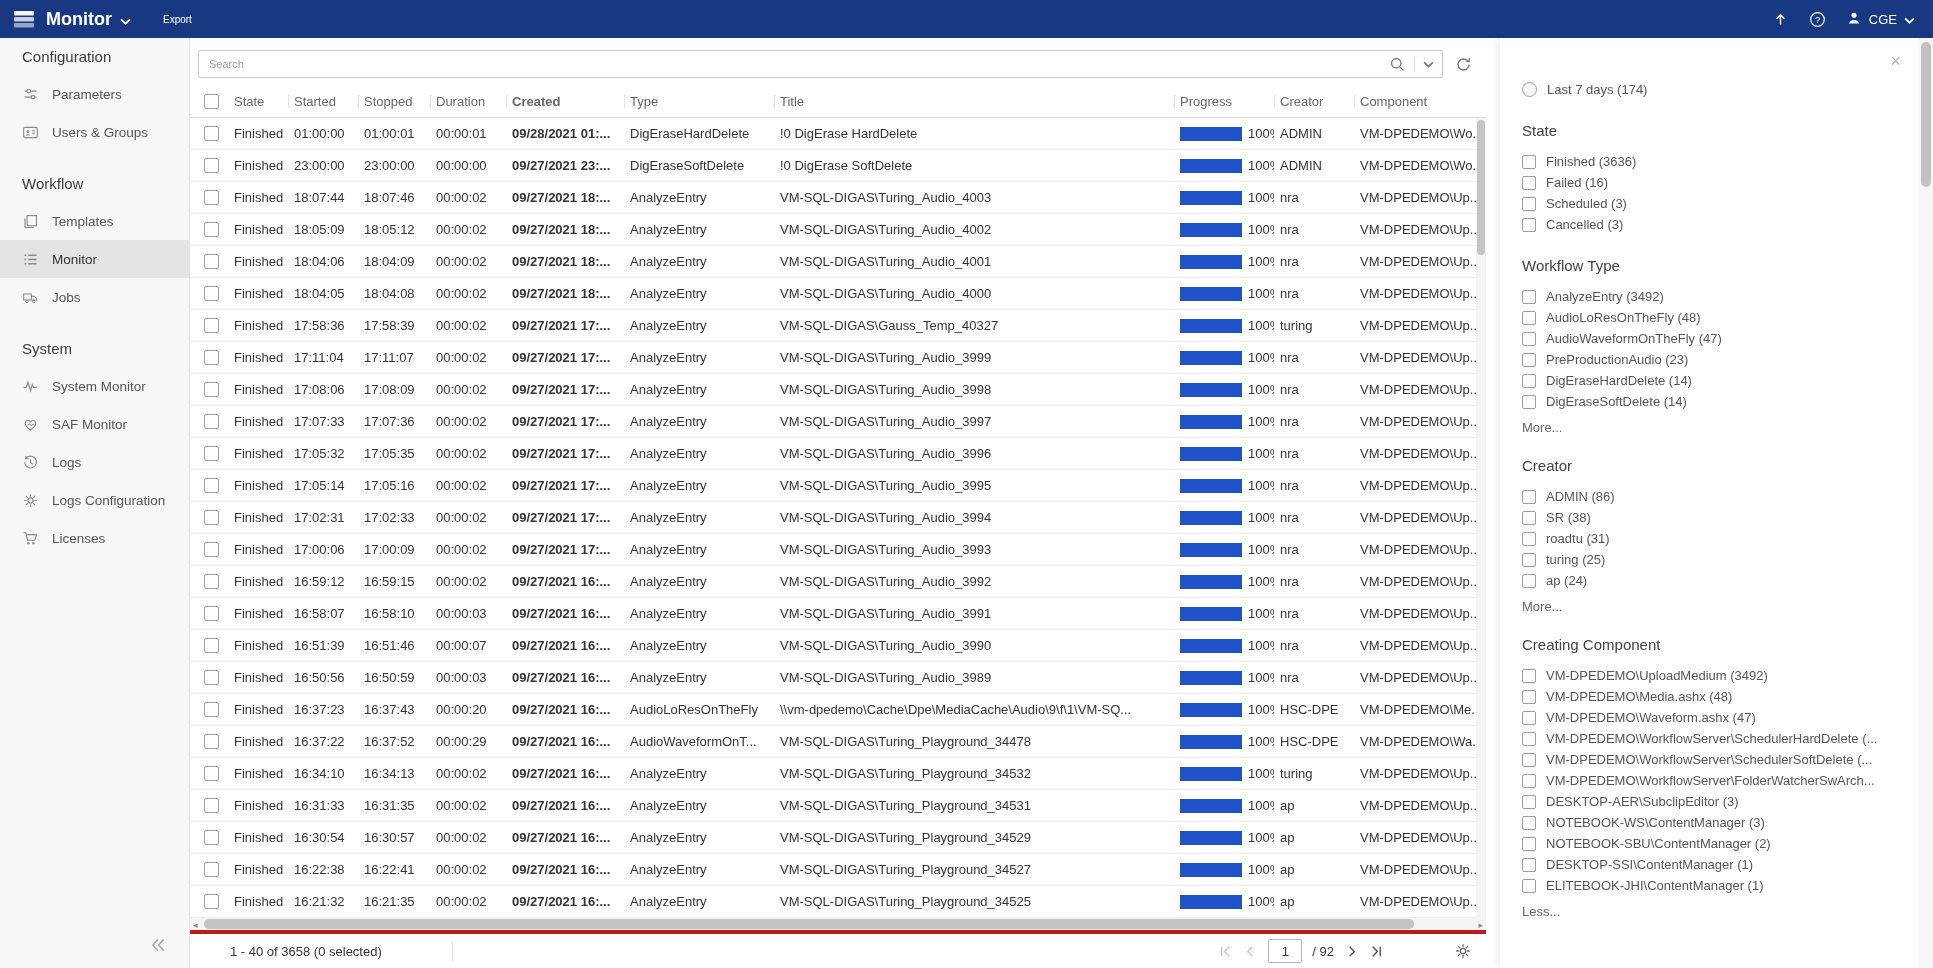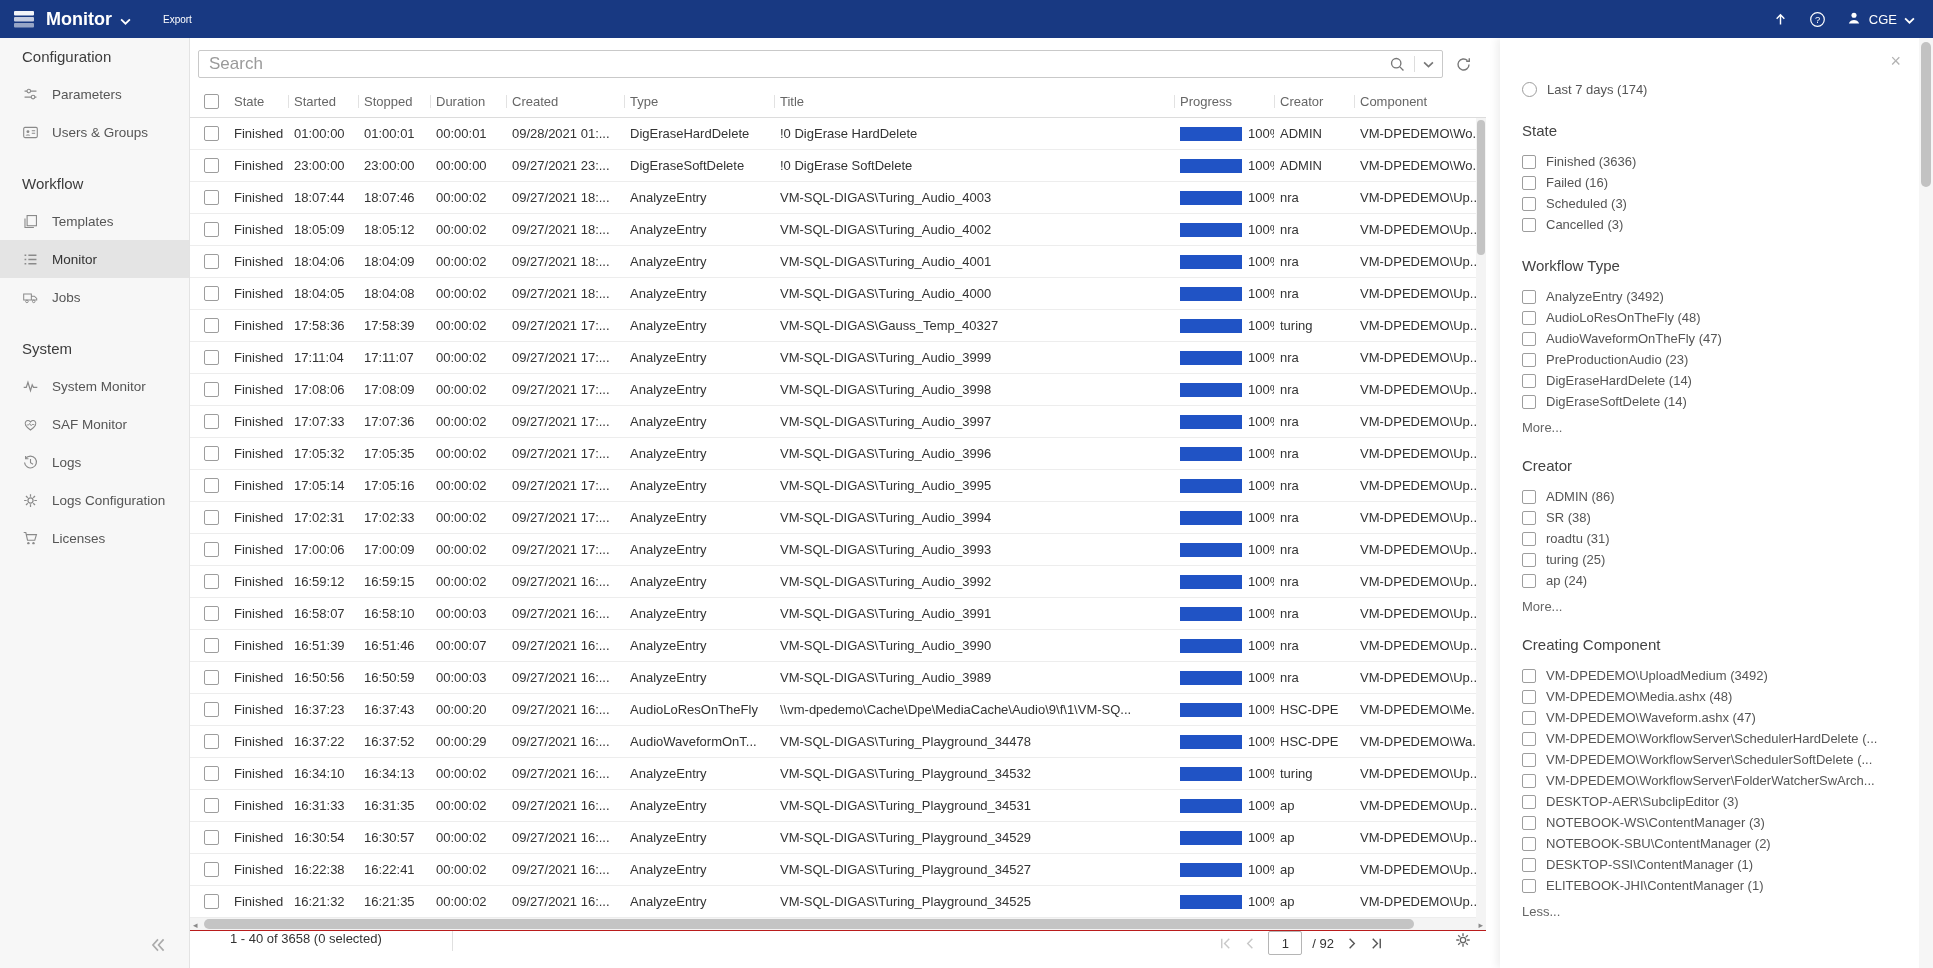--- a/index.html
+++ b/index.html
@@ -26,42 +26,42 @@
   .side-item.active { background:#e4e4e4; color:#333; }
   .side-item .ic, .f-heading .ic { display:flex; align-items:center; }
   .side-collapse { position:absolute; bottom:10px; right:22px; cursor:pointer; }
 
   
   .main { position:absolute; left:190px; top:38px; width:1296px; height:930px;
           background:#fff; display:flex; flex-direction:column; }
   .toolbar { display:flex; align-items:center; gap:12px; padding:12px 14px 8px 8px; height:48px; }
   .search-box { flex:1; height:28px; border:1px solid #c9c9c9; border-radius:2px;
                 display:flex; align-items:center; background:#fff; }
-  .search-box input { flex:1; border:none; outline:none; font-size:17px; padding:0 10px;
+  .search-box input { flex:1; border:none; outline:none; font-size:11px; padding:0 10px;
                       font-family:"Liberation Sans",sans-serif; color:#0c4a6e; }
   .search-box input::placeholder { color:#9a9a9a; }
   .sb-sep { width:1px; height:16px; background:#ddd; margin:0 8px; }
   .icon-btn { display:flex; align-items:center; justify-content:center; cursor:pointer; }
 
   .table-header { display:flex; align-items:center; height:32px; padding-left:8px;
                   border-bottom:1px solid #dcdcdc; color:#666; font-size:13px; }
   .th { position:relative; display:flex; align-items:center; height:100%;
         padding:0 6px 0 6px; white-space:nowrap; overflow:hidden; cursor:pointer; }
   .th:not(.no-sep)::before { content:''; position:absolute; left:0; top:9px; bottom:9px;
                              width:1px; background:#e2e2e2; }
   .table-body { position:relative; height:800px; overflow:hidden; }
   .trow { display:flex; align-items:center; height:32px; padding-left:8px;
           border-bottom:1px solid #ededed; font-size:13px; color:#333; cursor:default; }
   .cell { white-space:nowrap; overflow:hidden; padding:0 6px; }
   .c-cb { width:30px; flex:none; display:flex; align-items:center; }
   .c-state { width:60px; flex:none; }
   .c-started { width:70px; flex:none; }
   .c-stopped { width:72px; flex:none; }
   .c-duration { width:76px; flex:none; }
-  .c-created { width:118px; flex:none; }
+  .c-created { width:118px; flex:none;font-weight:bold; }
   .c-type { width:150px; flex:none; }
   .c-title { width:400px; flex:none; }
   .c-progress { width:100px; flex:none; display:flex; align-items:center; gap:6px; }
   .c-creator { width:80px; flex:none; }
   .c-component { flex:1; }
   .cbx { width:15px; height:15px; border:1px solid #9d9d9d; border-radius:2px;
          background:#fff; display:inline-block; flex:none; cursor:pointer; }
   .pbar { display:inline-block; height:14px; background:#2053c5; flex:none; }
   .plabel { color:#333; }
 
@@ -70,21 +70,21 @@
              background:#f4f4f4; cursor:pointer; }
   .vscroll .thumb { position:absolute; top:2px; left:1px; width:8px; height:135px;
                     background:#c4c4c4; border-radius:4px; }
   .hscroll { position:relative; height:12px; background:#f4f4f4; cursor:pointer; }
   .hscroll .thumb { position:absolute; top:1px; left:14px; width:1210px; height:10px;
                     background:#c4c4c4; border-radius:5px; }
   .hscroll .arr { position:absolute; top:2px; font-size:9px; color:#8a8a8a; }
   .hscroll .arr.left { left:3px; } .hscroll .arr.right { right:3px; }
 
   
-  .footer { flex:1; border-top:1px solid #b91c1c; display:flex; align-items:flex-start;
+  .footer { flex:1; border-top:4px solid #b91c1c; display:flex; align-items:center;
             font-size:13px; color:#333; padding:0 14px 0 40px; background:#fff; }
   .f-sep { width:1px; height:20px; background:#e0e0e0; margin-left:70px; }
   .pager { margin-left:auto; display:flex; align-items:center; gap:10px; }
   .pg-btn { display:flex; align-items:center; cursor:pointer; }
   .pg-btn.disabled { color:#c8c8c8; cursor:default; }
   .pg-btn.enabled { color:#555; }
   .page-input { width:34px; height:24px; border:1px solid #b5b5b5; border-radius:2px;
                 text-align:center; font-size:13px; color:#333; outline:none;
                 font-family:"Liberation Sans",sans-serif; }
   .footer .gear { margin-left:70px; cursor:pointer; }

